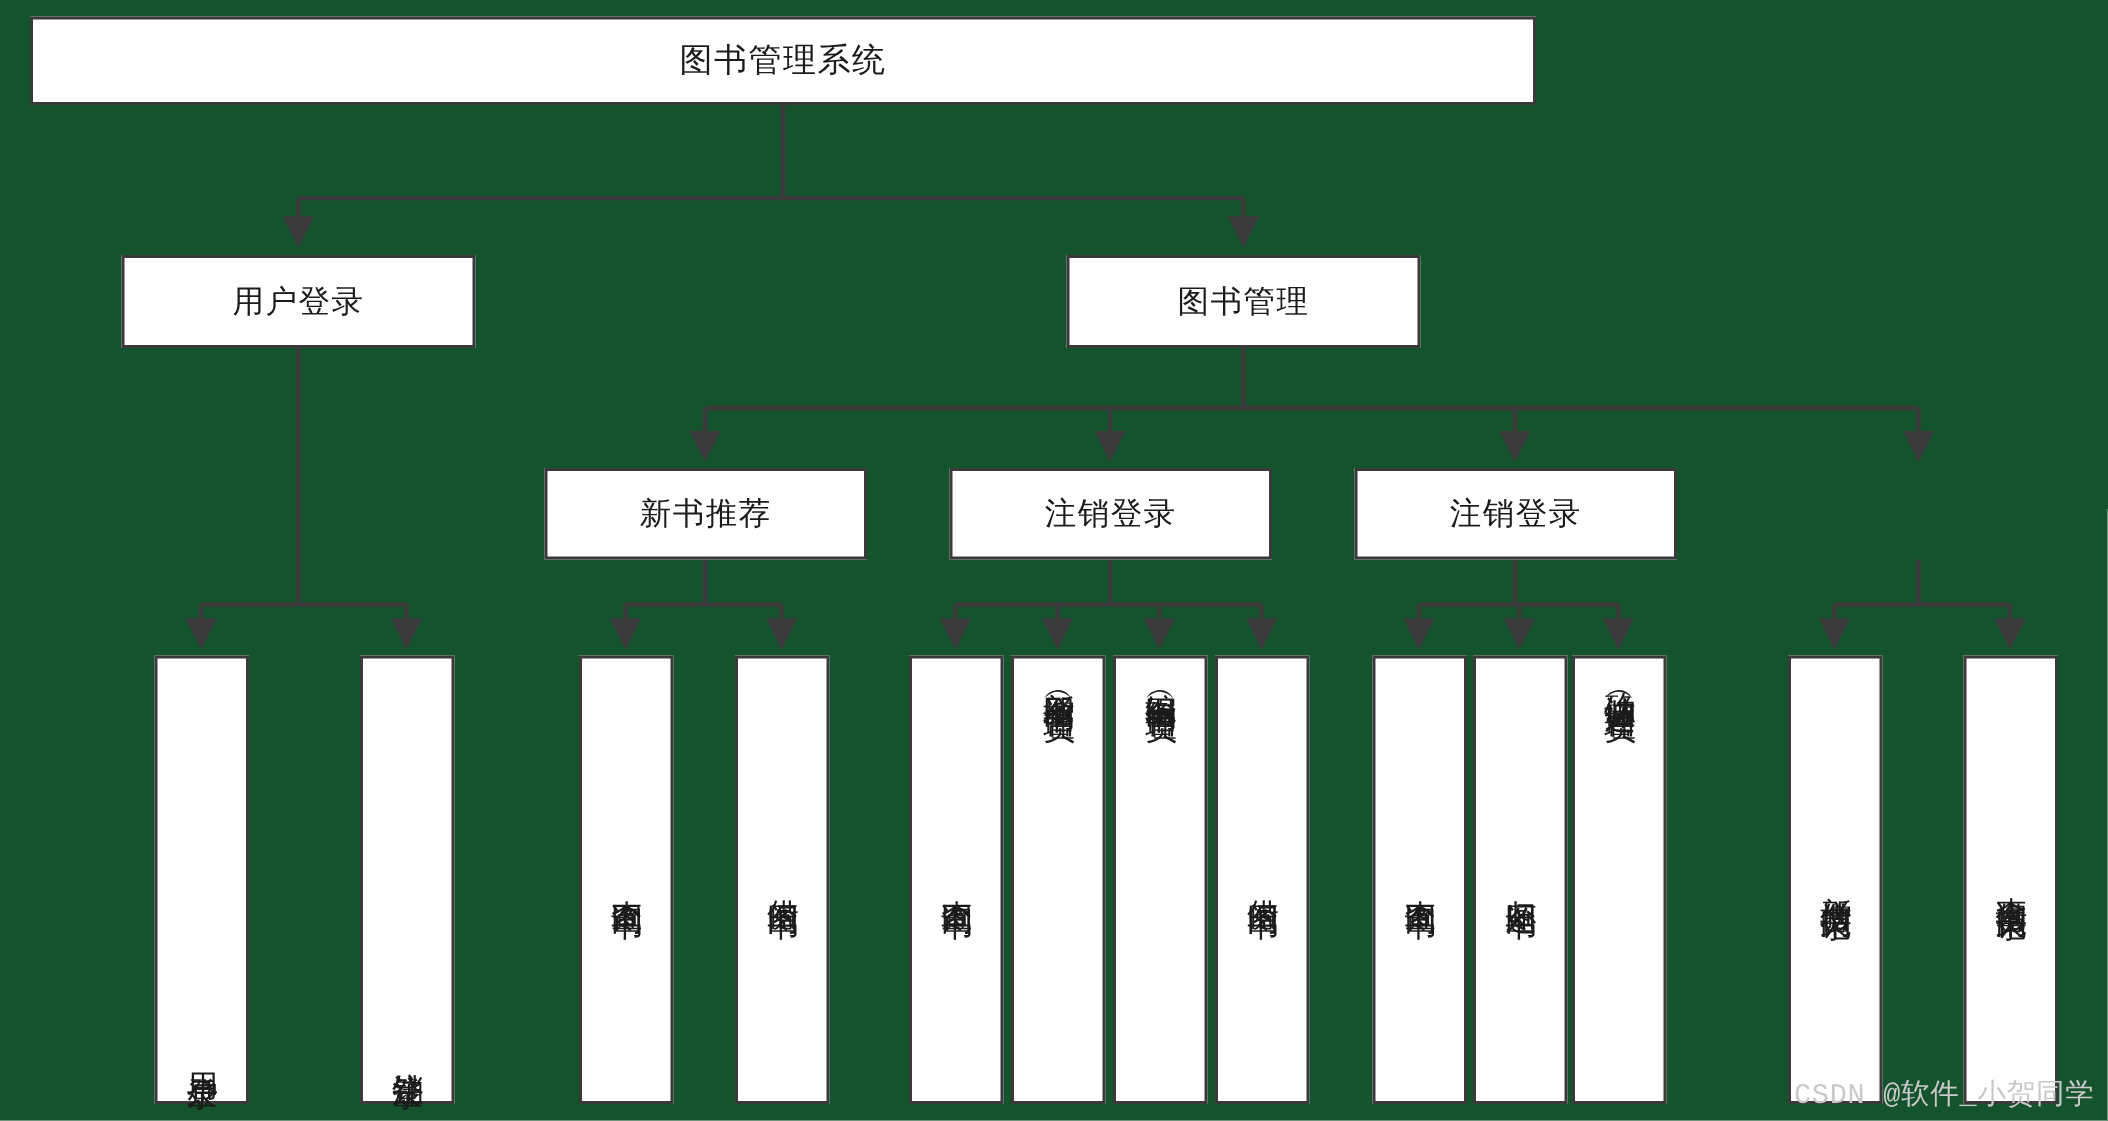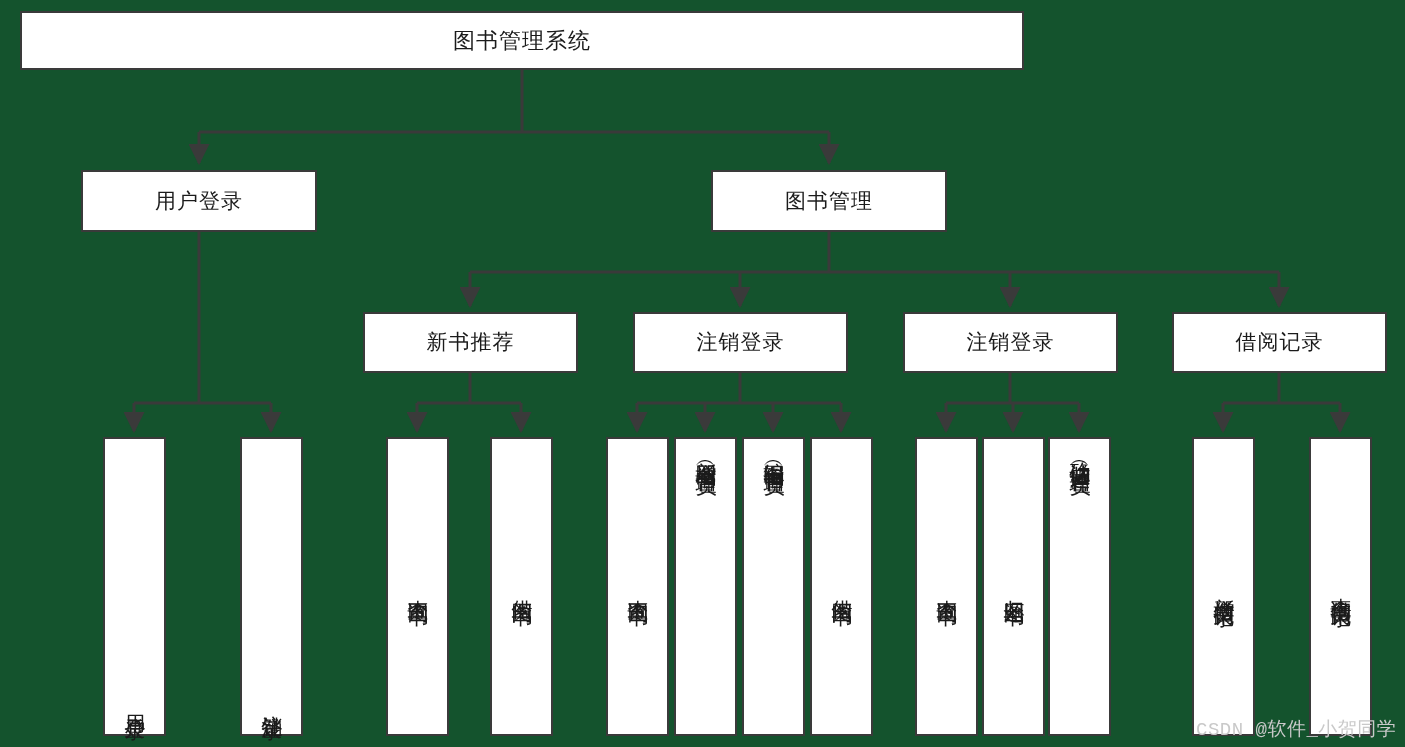--- a/index.html
+++ b/index.html
@@ -126,23 +126,20 @@
 
   <div class="node h-node" style="left:711px;top:170px;width:236px;height:62px;">
     <span class="lbl">图书管理</span>
   </div>
   <div class="node h-node" style="left:633px;top:312px;width:215px;height:61px;">
     <span class="lbl">注销登录</span>
   </div>
   <div class="node h-node" style="left:903px;top:312px;width:215px;height:61px;">
     <span class="lbl">注销登录</span>
   </div>
-  <div class="node h-node" style="left:1172px;top:312px;width:215px;height:61px;">
-    <span class="lbl">借阅记录</span>
-  </div>
 
   <div class="node v-node low" style="left:103px;top:437px;width:63px;height:299px;">
     <span class="lbl">用户登录</span>
   </div>
   <div class="node v-node low" style="left:240px;top:437px;width:63px;height:299px;">
     <span class="lbl">注销登录</span>
   </div>
 
   <div class="node v-node mid" style="left:386px;top:437px;width:63px;height:299px;">
     <span class="lbl">查询图书</span>

